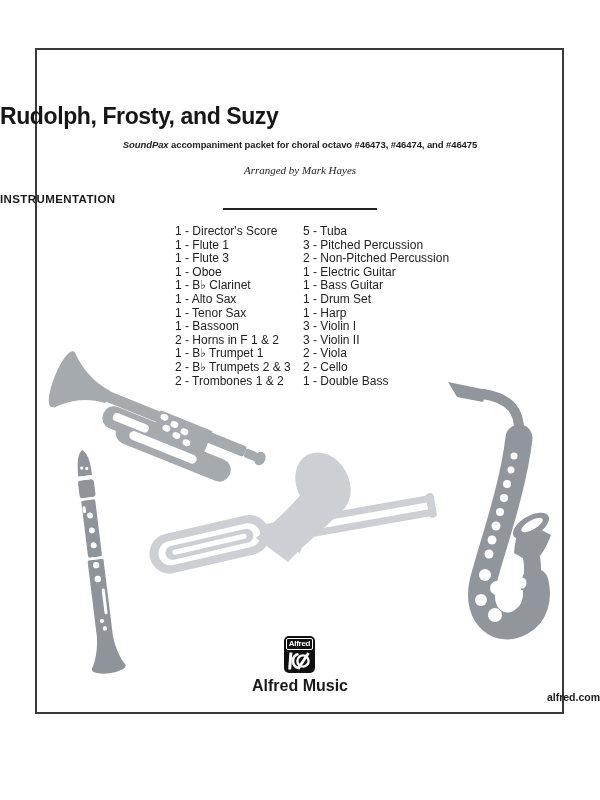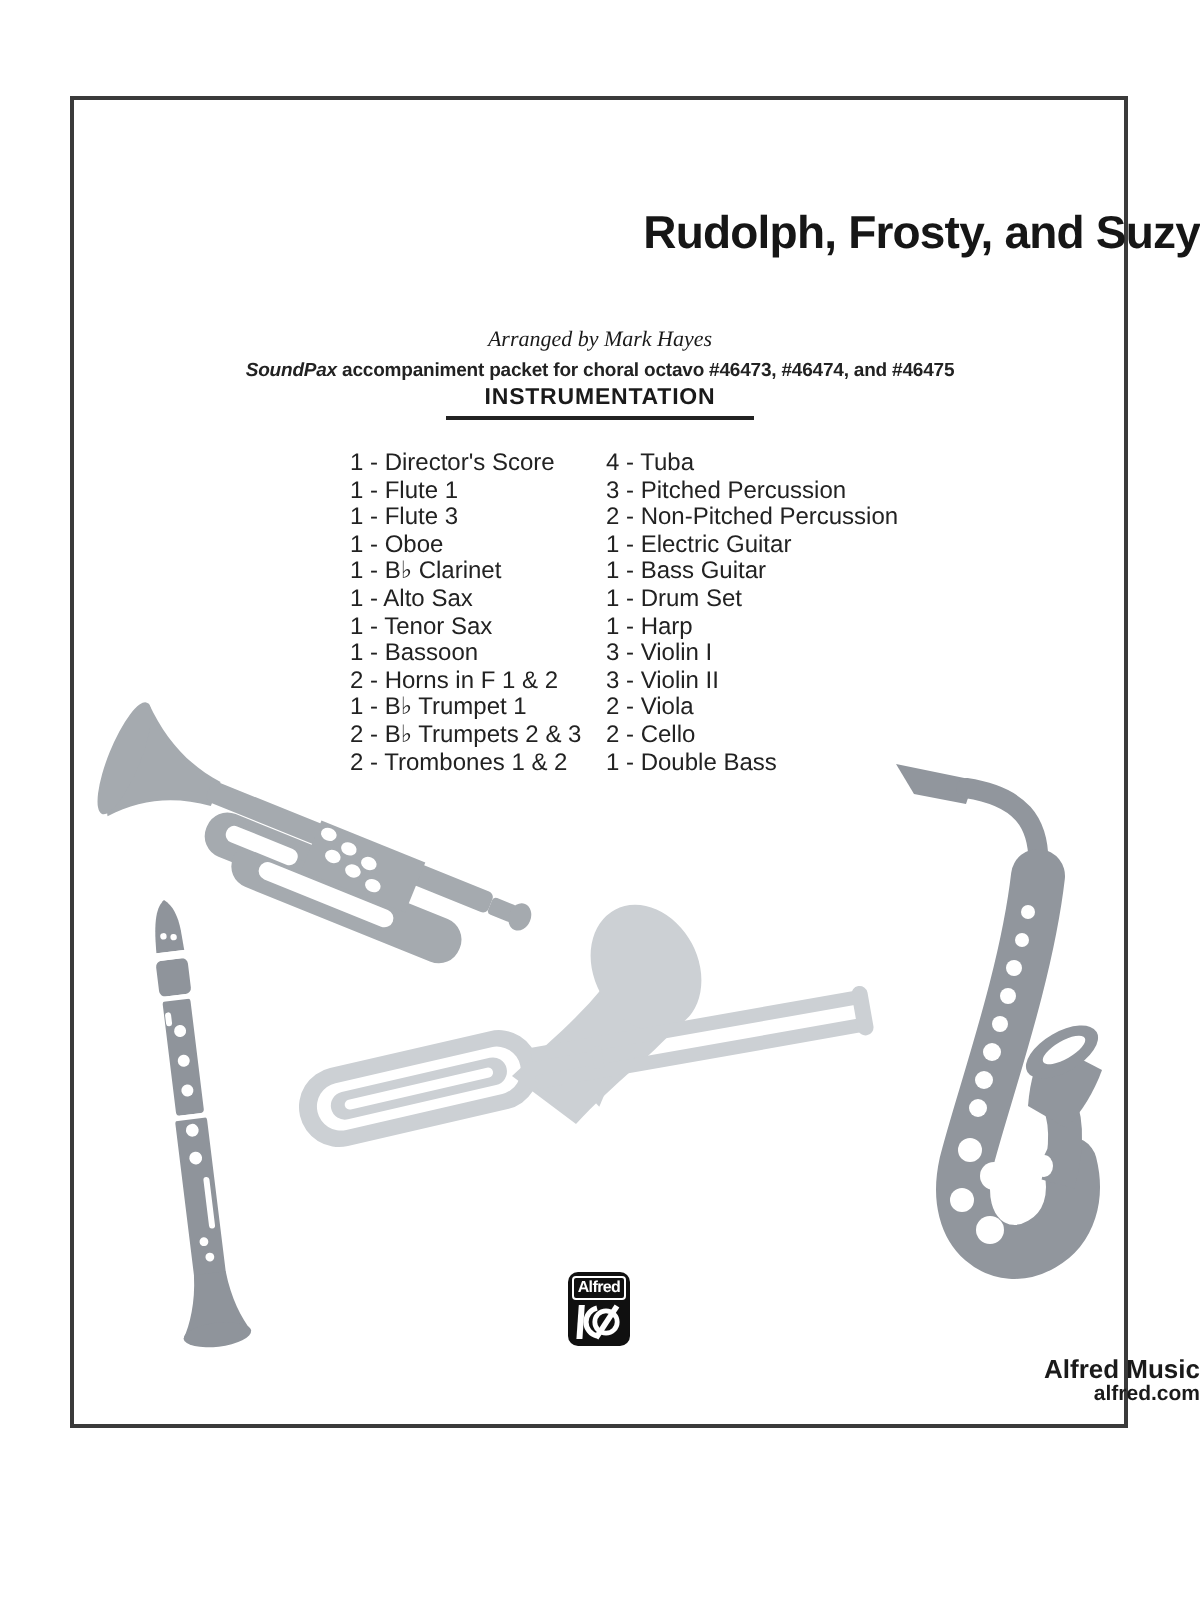--- a/index.html
+++ b/index.html
@@ -12,35 +12,35 @@
     width:600px;height:800px;background:var(--paper);
     font-family:"Liberation Sans", sans-serif;color:var(--ink);
     position:relative;overflow:hidden;
   }
   .frame{
     position:absolute;left:35px;top:48px;width:529px;height:666px;
     border:2px solid var(--frame);box-sizing:border-box;background:#fff;
   }
   .layer{position:absolute;inset:0;}
   .title{
-    position:absolute;left:0;right:0;top:103px;text-align:right;
+    position:absolute;left:0;right:0;top:103px;text-align:left;
     font-size:23px;font-weight:bold;letter-spacing:-0.4px;color:#161616;
   }
   .subtitle{
     position:absolute;left:0;right:0;top:139px;text-align:center;
-    font-size:9.5px;font-weight:bold;letter-spacing:-0.1px;color:#222;margin-top:41px;
+    font-size:9.5px;font-weight:bold;letter-spacing:-0.1px;color:#222;
   }
   .subtitle .brand{font-style:italic;}
   .arranger{
     position:absolute;left:0;right:0;top:164px;text-align:center;
     font-family:"Liberation Serif", serif;font-style:italic;
     font-size:11px;color:#1a1a1a;
   }
   .section-heading{
-    position:absolute;left:0;right:0;top:193px;text-align:center;
+    position:absolute;left:0;right:0;top:193px;text-align:left;
     font-size:11.5px;font-weight:600;letter-spacing:0.4px;color:#1a1a1a;
   }
   .heading-rule{
     position:absolute;left:223px;top:208px;width:154px;height:1.5px;
     background:#222;
   }
   .instr-list{
     position:absolute;left:175px;top:225px;display:flex;z-index:3;
   }
   .instr-col{font-size:12px;line-height:13.6px;color:#222;white-space:nowrap;}
@@ -51,22 +51,22 @@
     width:31px;height:37px;background:#101010;border-radius:5px;
     box-sizing:border-box;padding:2px;z-index:3;
   }
   .logo-word{
     color:#fff;font-weight:bold;font-size:8px;line-height:10px;
     text-align:center;border:1px solid #fff;border-radius:2px;
     letter-spacing:-0.3px;
   }
   .logo-mark{display:block;margin:1px auto 0 auto;width:25px;height:20px;}
   .footer-name{
-    position:absolute;left:0;right:0;top:677px;text-align:right;
-    font-size:13px;font-weight:bold;color:#1a1a1a;z-index:3;
+    position:absolute;left:0;right:0;top:677px;text-align:center;
+    font-size:16px;font-weight:bold;color:#1a1a1a;z-index:3;
   }
   .footer-site{
     position:absolute;left:0;right:0;top:691px;text-align:right;
     font-size:10.5px;font-weight:bold;color:#1a1a1a;z-index:3;
   }
 </style>
 </head>
 <body>
 
 <div class="frame"></div>
@@ -187,21 +187,21 @@
       <div class="instr-row">1 - B♭ Clarinet</div>
       <div class="instr-row">1 - Alto Sax</div>
       <div class="instr-row">1 - Tenor Sax</div>
       <div class="instr-row">1 - Bassoon</div>
       <div class="instr-row">2 - Horns in F 1 &amp; 2</div>
       <div class="instr-row">1 - B♭ Trumpet 1</div>
       <div class="instr-row">2 - B♭ Trumpets 2 &amp; 3</div>
       <div class="instr-row">2 - Trombones 1 &amp; 2</div>
     </div>
   <div class="instr-col right">
-      <div class="instr-row">4 - Tuba</div>
+      <div class="instr-row">5 - Tuba</div>
       <div class="instr-row">3 - Pitched Percussion</div>
       <div class="instr-row">2 - Non-Pitched Percussion</div>
       <div class="instr-row">1 - Electric Guitar</div>
       <div class="instr-row">1 - Bass Guitar</div>
       <div class="instr-row">1 - Drum Set</div>
       <div class="instr-row">1 - Harp</div>
       <div class="instr-row">3 - Violin I</div>
       <div class="instr-row">3 - Violin II</div>
       <div class="instr-row">2 - Viola</div>
       <div class="instr-row">2 - Cello</div>

